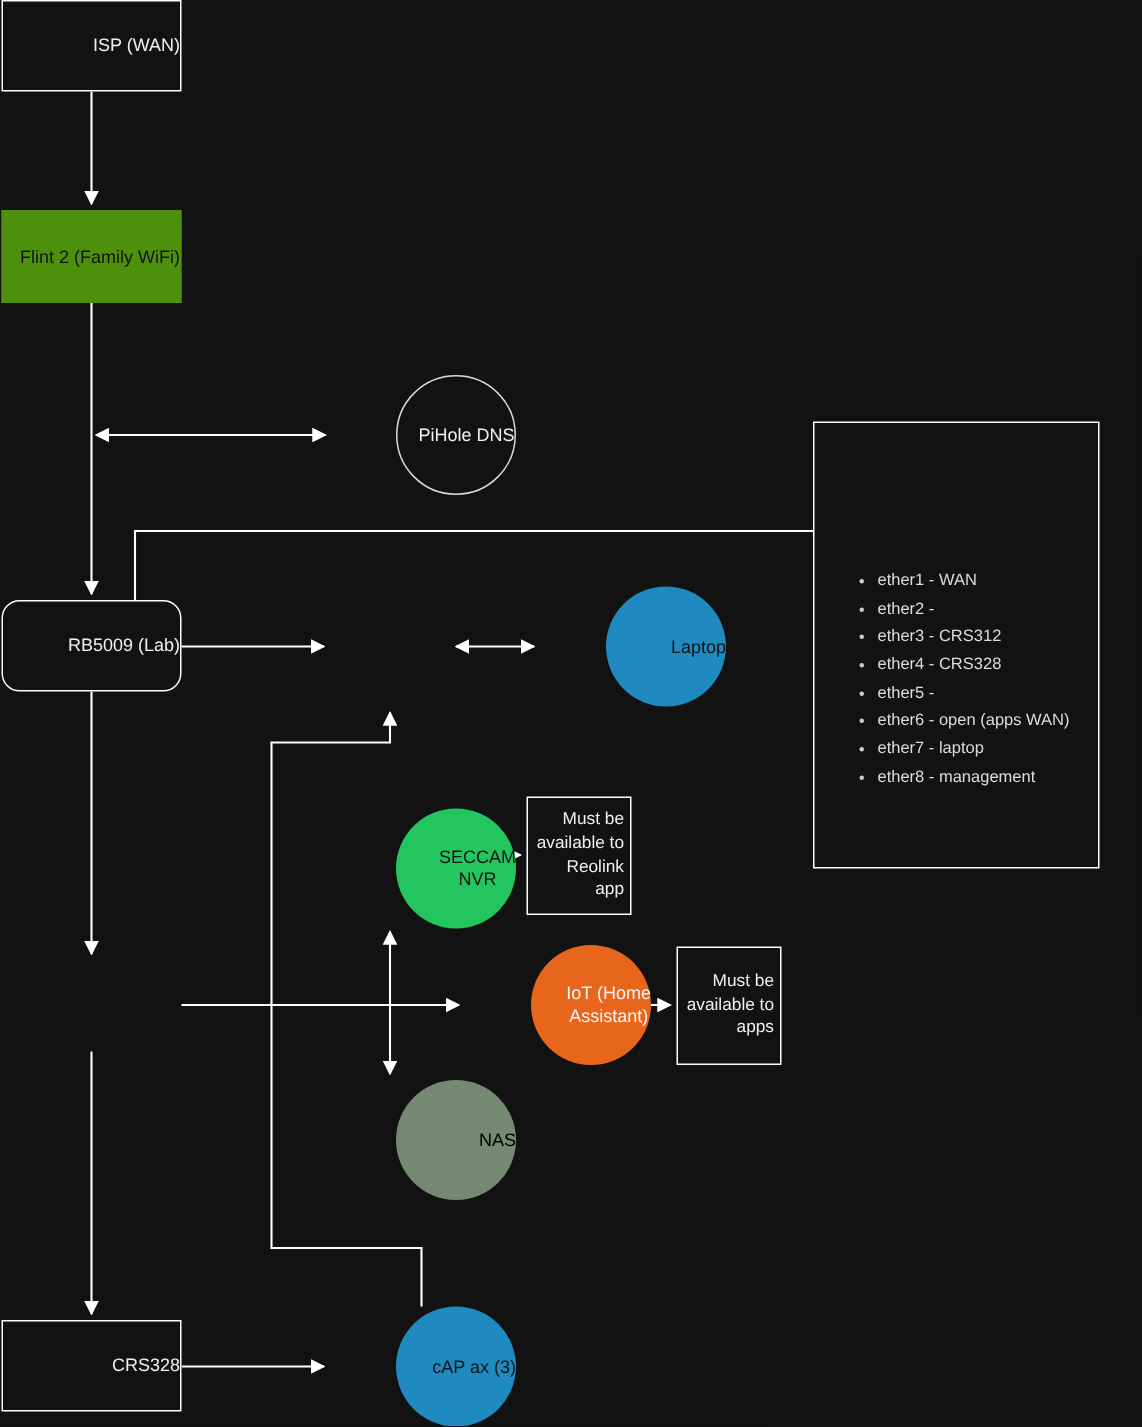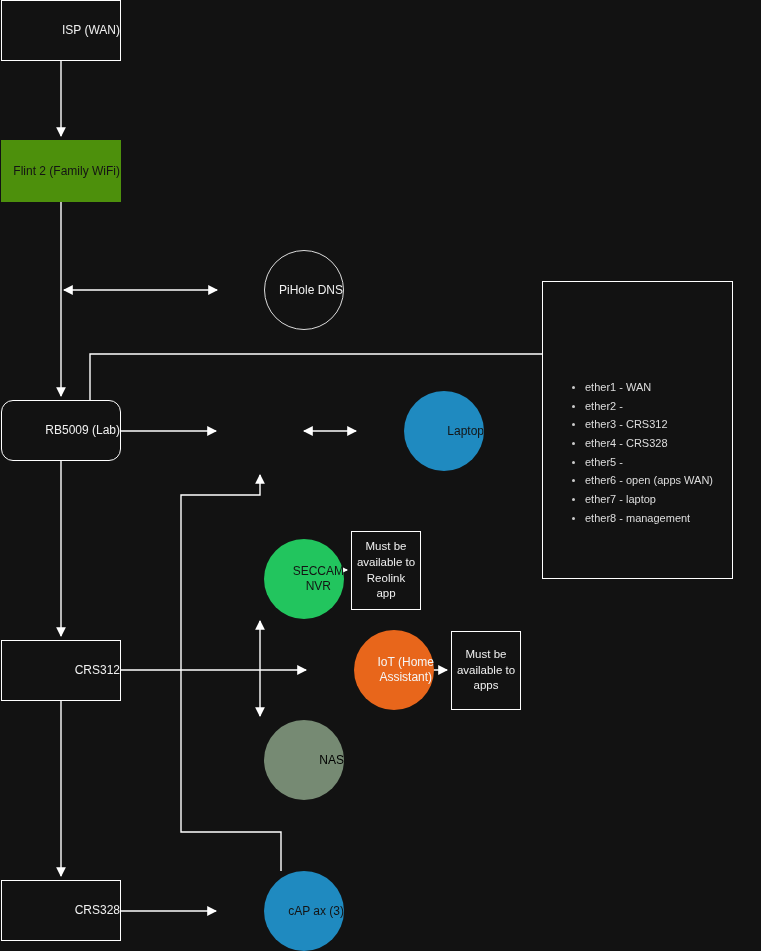--- a/index.html
+++ b/index.html
@@ -55,21 +55,21 @@
   .note-box {
     position: absolute;
     box-sizing: border-box;
     border: 1px solid #ffffff;
     background: #121212;
     color: #f0f0f0;
     font-size: 11.5px;
     display: flex;
     align-items: center;
     justify-content: center;
-    text-align: center;
+    text-align: right;
     line-height: 1.35;
     padding: 2px 4px;
   }
   .panel {
     position: absolute;
     box-sizing: border-box;
     border: 1px solid #ffffff;
     background: #121212;
   }
   .panel ul {
@@ -168,23 +168,20 @@
     <span>
       <span>IoT (Home</span><br>
       <span>Assistant)</span>
     </span>
   </div>
 
   <div class="node circle c-olive" style="left:220px; top:720px; width:80px; height:80px;">
     <span>NAS</span>
   </div>
 
-  <div class="node box" style="left:1px; top:640px; width:120px; height:61px;">
-    <span>CRS312</span>
-  </div>
 
   <div class="node box" style="left:1px; top:880px; width:120px; height:61px;">
     <span>CRS328</span>
   </div>
 
   <div class="node circle c-blue" style="left:220px; top:871px; width:80px; height:80px;">
     <span>cAP ax (3)</span>
   </div>
 
   <div class="note-box" style="left:351px; top:531px; width:70px; height:79px;">

